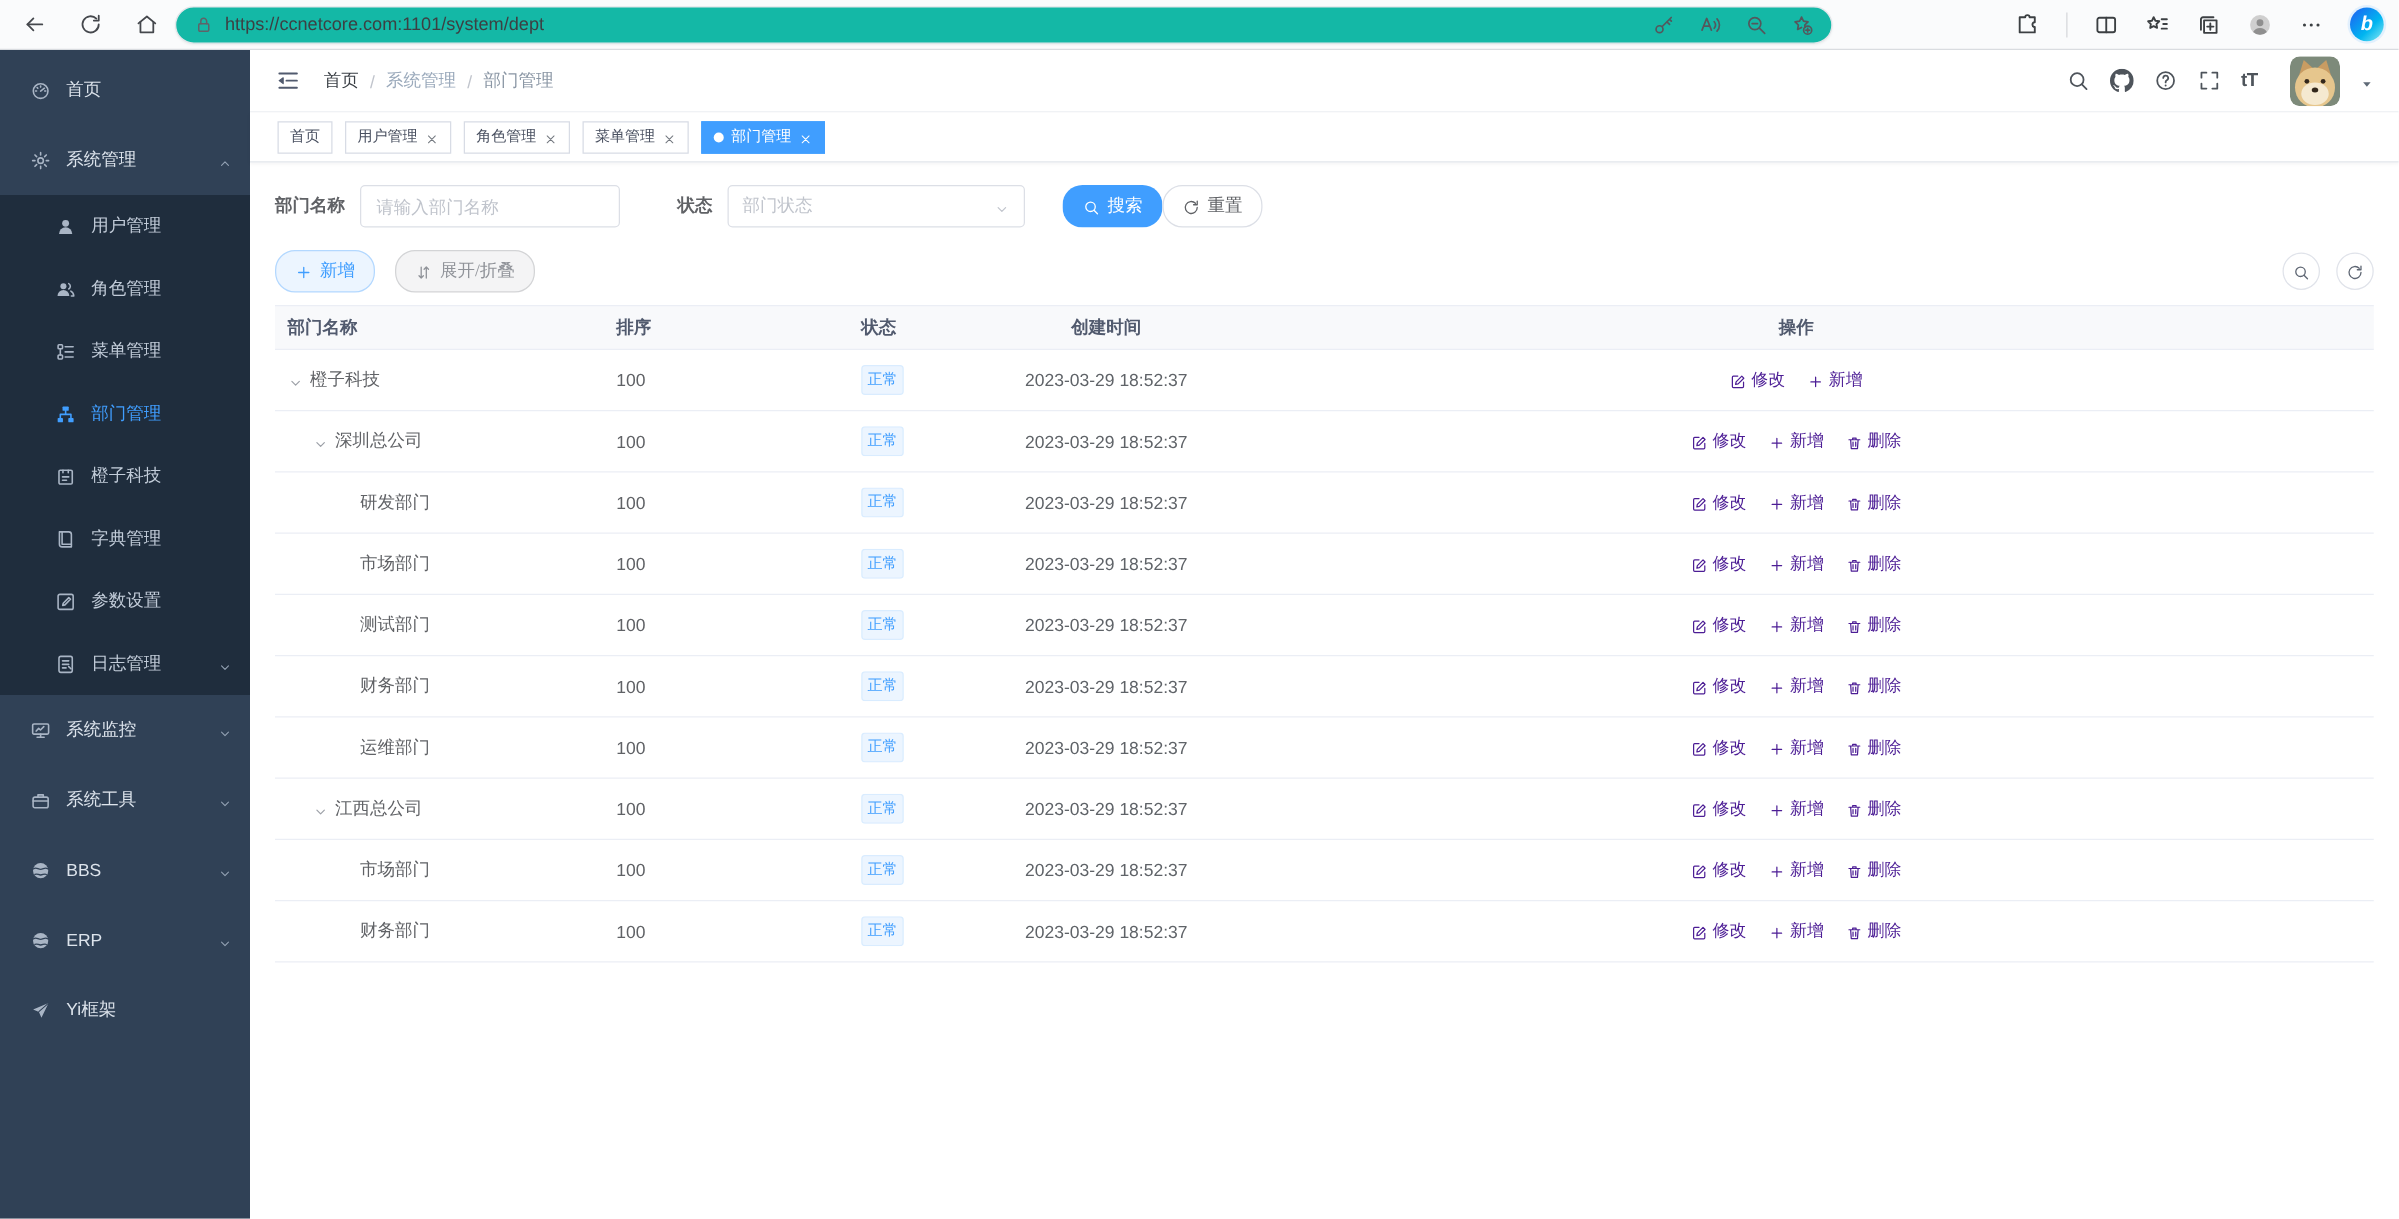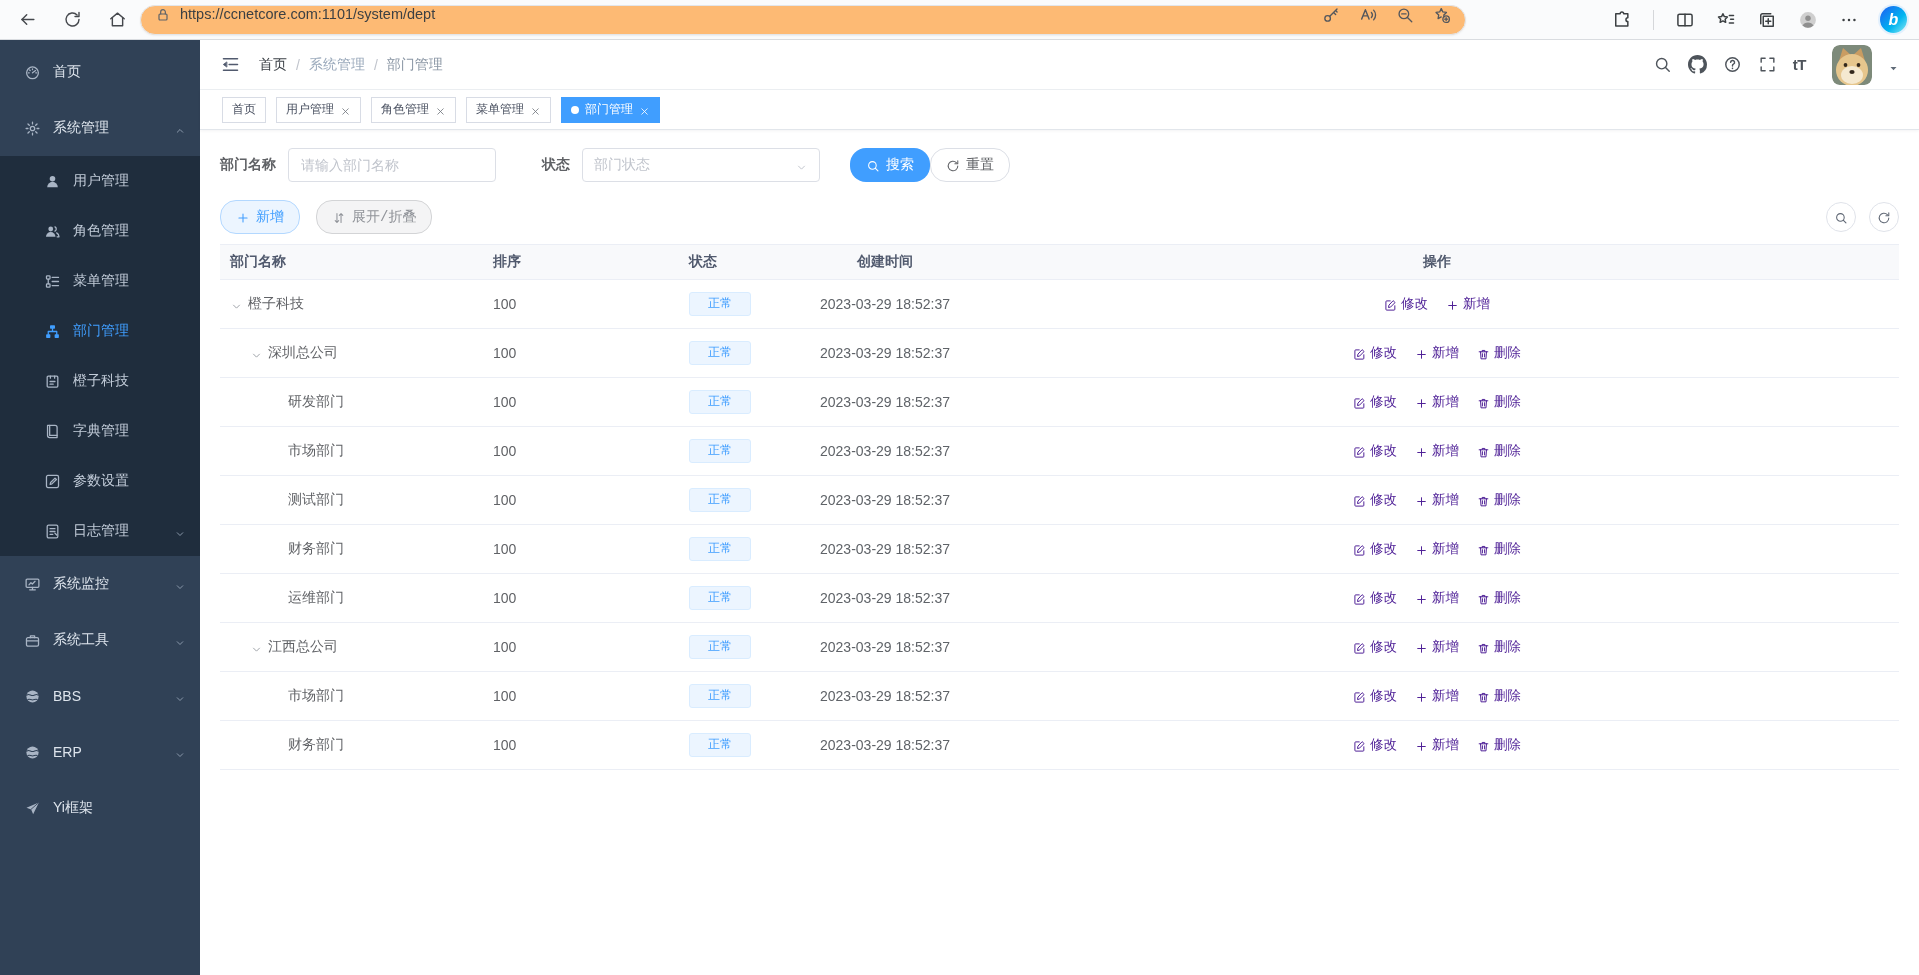--- a/index.html
+++ b/index.html
@@ -5,21 +5,21 @@
 *{box-sizing:border-box;margin:0;padding:0}
 html,body{width:1919px;height:975px;overflow:hidden;background:#fff;
   font-family:"Liberation Sans","DejaVu Sans",sans-serif}
 .svgic{display:inline-block;vertical-align:middle;width:100%;height:100%}
 
 
 .chrome{height:40px;background:#fafbfc;border-bottom:1px solid #d9dce0;display:flex;align-items:center;padding:0 12px}
 .chrome-left{display:flex;align-items:center;gap:15px}
 .cbtn{width:30px;height:30px;display:flex;align-items:center;justify-content:center;color:#45484d;cursor:pointer}
 .cbtn svg{width:19px;height:19px}
-.urlpill{width:1326px;height:30px;margin-left:8px;background:#fdba74;border:1px solid #e3e6ea;box-shadow:0 1px 2px rgba(0,0,0,.06);border-radius:15px;display:flex;align-items:flex-start;padding:0 14px;gap:9px;cursor:text}
+.urlpill{width:1326px;height:30px;margin-left:8px;background:#14b8a6;border:1px solid #e3e6ea;box-shadow:0 1px 2px rgba(0,0,0,.06);border-radius:15px;display:flex;align-items:center;padding:0 14px;gap:9px;cursor:text}
 .urlpill .pic{width:16px;height:16px;color:#5f6368;flex-shrink:0}
 .url{font-size:14.5px;color:#3c4043;white-space:nowrap}
 .pill-right{margin-left:auto;display:flex;align-items:center;gap:19px}
 .pill-right span{width:18px;height:18px;color:#54575c;cursor:pointer}
 .chrome-right{margin-left:auto;display:flex;align-items:center;gap:21px}
 .cric{width:20px;height:20px;color:#3c4043;cursor:pointer}
 .divider{width:1px;height:20px;background:#d5d7da}
 .copilot{width:27px;height:27px;border-radius:50%;background:linear-gradient(135deg,#1a6bf2 10%,#00b5f0 60%,#8ce9f2);color:#fff;font-weight:700;font-style:italic;font-size:16px;display:flex;align-items:center;justify-content:center;box-shadow:0 0 0 2px #e2f0fd;cursor:pointer}
 
 
@@ -60,41 +60,41 @@
 
 
 .content{flex:1;padding:18px 20px;overflow:hidden}
 .filter{display:flex;align-items:center;margin-bottom:18px;font-size:14px}
 .flabel{font-weight:700;color:#606266;margin-right:12px}
 .finput{width:208px;height:34px;border:1px solid #dcdfe6;border-radius:4px;padding:12px 12px;font-size:14px;color:#606266;outline:none;font-family:inherit}
 .finput::placeholder{color:#c0c4cc}
 .fgap{width:46px}
 .fselect{width:238px;height:34px;border:1px solid #dcdfe6;border-radius:4px;display:flex;align-items:center;justify-content:space-between;padding:0 11px;color:#c0c4cc;font-size:14px;margin-left:12px;cursor:pointer;background:#fff}
 .fselect .chv{width:13px;height:13px;color:#c0c4cc}
-.btn{height:34px;border-radius:16px;font-size:14px;display:inline-flex;align-items:center;gap:6px;padding:0 15px;border:1px solid transparent;cursor:pointer;font-family:Liberation Mono, monospace;white-space:nowrap}
+.btn{height:34px;border-radius:16px;font-size:14px;display:inline-flex;align-items:center;gap:6px;padding:0 15px;border:1px solid transparent;cursor:pointer;font-family:Liberation Serif, serif;white-space:nowrap}
 .btn .bic{width:14px;height:14px}
 .btn-primary{background:#409eff;color:#fff;margin-left:30px}
 .btn-default{background:#fff;border-color:#dcdfe6;color:#606266;}
 .btn-soft-primary{background:#ecf5ff;border-color:#b3d8ff;color:#409eff}
 .btn-soft-info{background:#f4f4f5;border-color:#d3d4d6;color:#909399;margin-left:16px}
 .toolbar{display:flex;align-items:center;margin-bottom:10px}
 .toolbar-right{margin-left:auto;display:flex;gap:13px}
 .circle{width:30px;height:30px;border-radius:50%;border:1px solid #e0e3ea;background:#fff;color:#5e6673;display:flex;align-items:center;justify-content:center;cursor:pointer}
 .circle span{width:14px;height:14px}
 
 
 .thead,.trow{display:grid;grid-template-columns:263px 196px 116px 180px 1fr;align-items:center}
 .thead{height:36px;background:#f8f9fb;border-top:1px solid #ebeef5;border-bottom:1px solid #ebeef5;font-weight:700;color:#515a6e;font-size:14px}
 .thead>div,.trow>div{padding:0 10px;overflow:hidden}
 .th-center{text-align:center}
 .trow{height:49px;border-bottom:1px solid #ebeef5;font-size:14px;color:#606266}
 .cell-name{display:flex;align-items:center;white-space:nowrap}
 .rowchev{width:13px;height:13px;color:#9da1a8;margin-right:5px;flex-shrink:0;cursor:pointer}
 .chev-ph{width:18px;flex-shrink:0}
-.badge{display:inline-block;padding:3px 18px;background:#ecf5ff;border:1px solid #d9ecff;color:#409eff;font-size:12px;border-radius:3px;line-height:1.3}
+.badge{display:inline-block;padding:3px 4px;background:#ecf5ff;border:1px solid #d9ecff;color:#409eff;font-size:12px;border-radius:3px;line-height:1.3}
 .cell-time{text-align:center;color:#5f6368}
 .cell-action{display:flex;justify-content:center;gap:18px}
 .alink{color:#4c1d95;font-size:13.5px;display:inline-flex;align-items:center;gap:4px;cursor:pointer;white-space:nowrap}
 .alink span.aic{width:13px;height:13px}
 </style>
 </head>
 <body>
 
 <div class="chrome">
   <div class="chrome-left" id="chrome-left">

